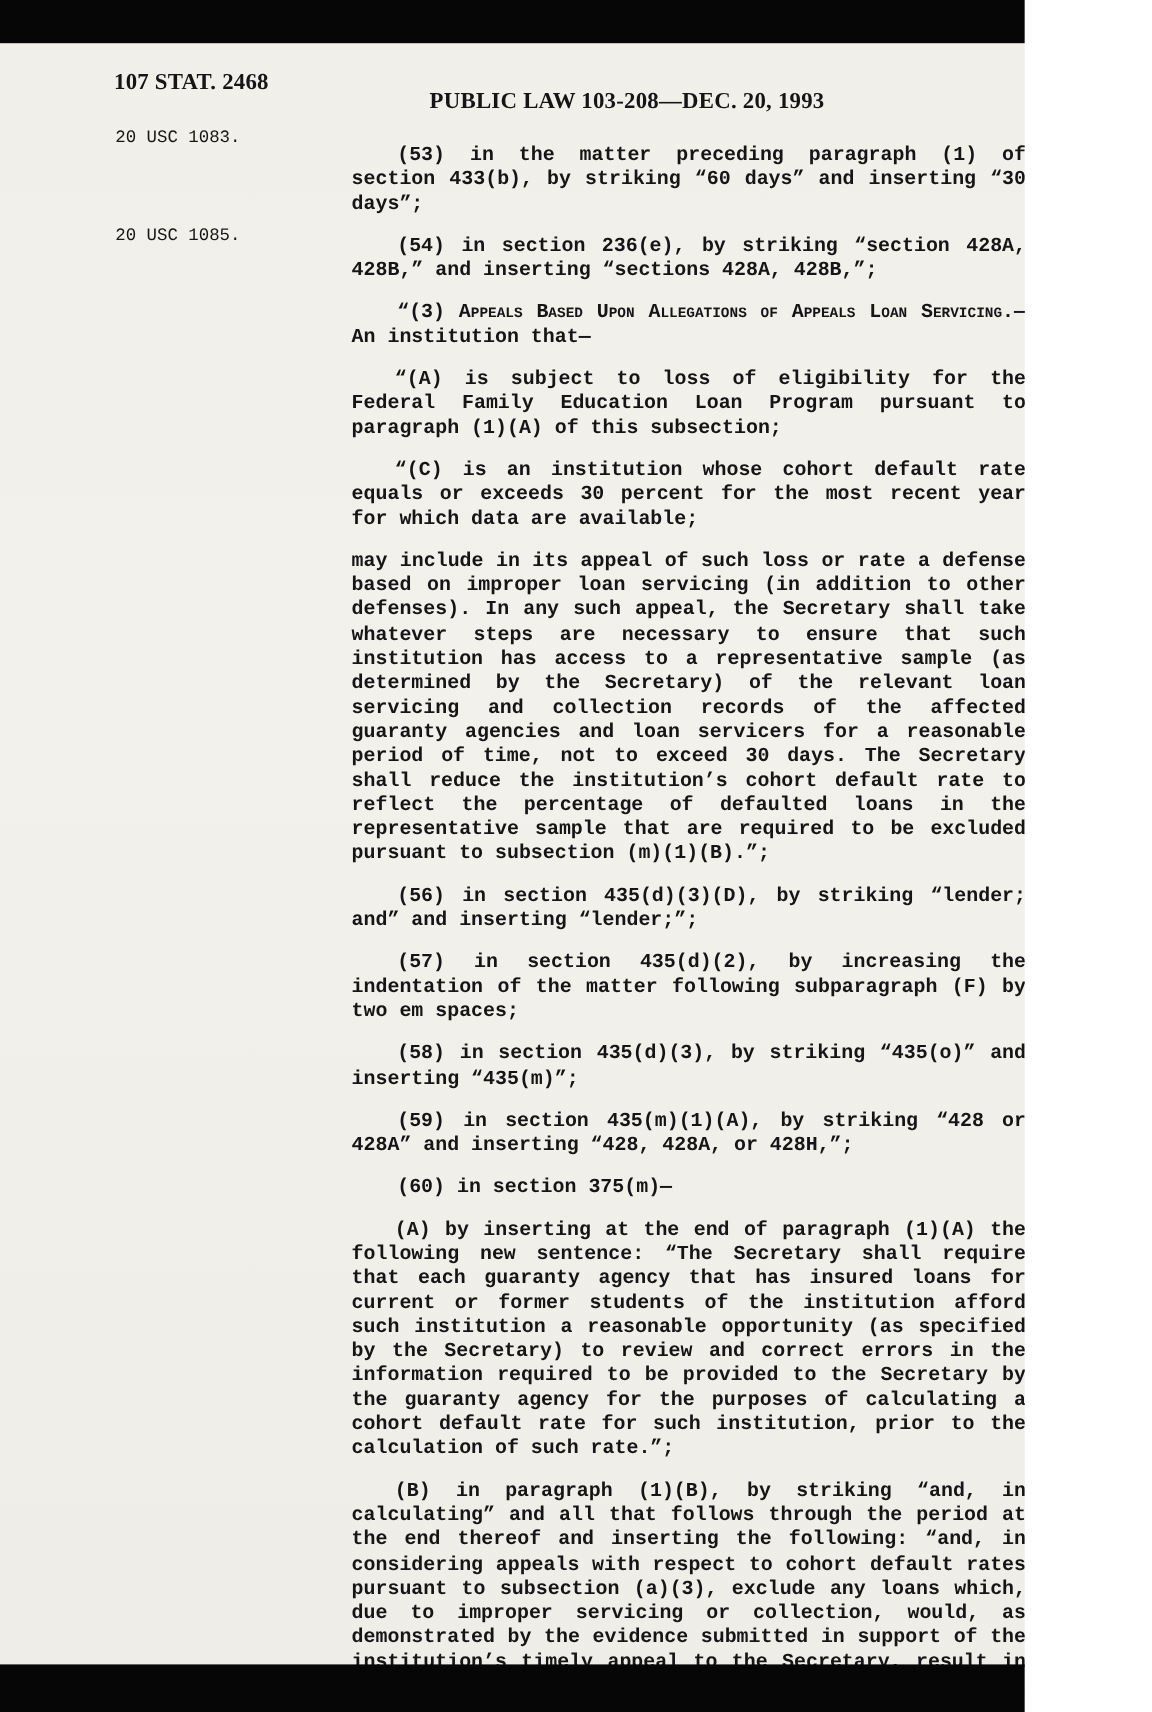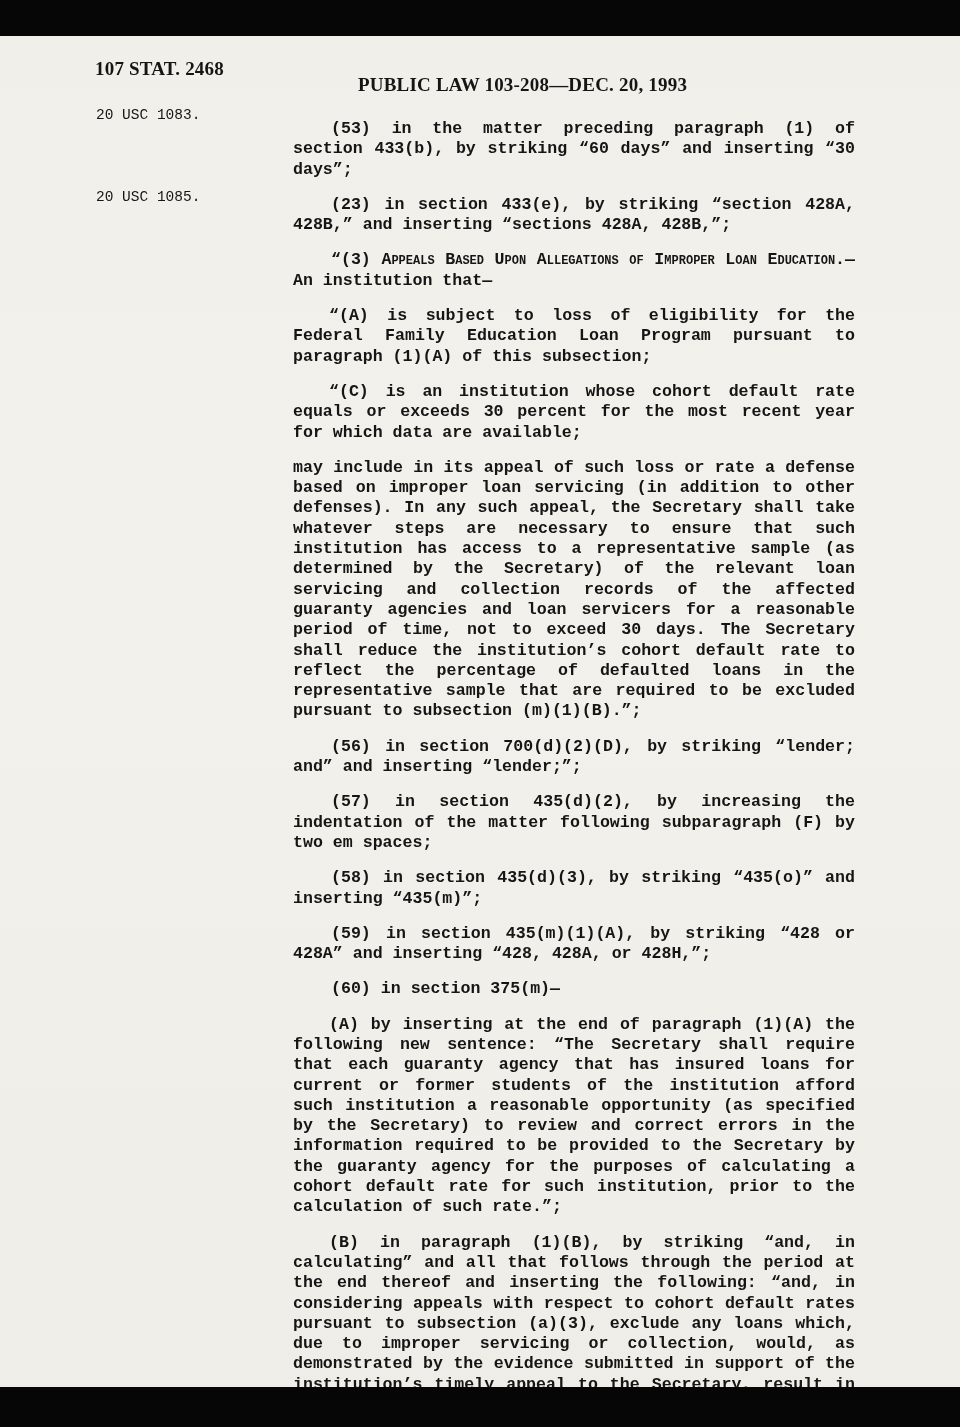--- a/index.html
+++ b/index.html
@@ -2,21 +2,21 @@
 <html><head>
 <meta charset="utf-8">
 <style>
   html, body {
     margin: 0;
     padding: 0;
     background: #ffffff;
   }
   .scan {
     position: relative;
-    width: 960px;
+    width: 854px;
     height: 1427px;
     background: linear-gradient(180deg, #f1efe9 0%, #f3f1ec 40%, #efede7 100%);
     font-family: "Liberation Serif", serif;
     color: #151515;
     overflow: hidden;
   }
   .bar {
     position: absolute;
     left: 0;
     width: 100%;
@@ -81,26 +81,26 @@
     <span class="law-title">PUBLIC LAW 103-208—DEC. 20, 1993</span>
   </div>
 
   <div class="content">
 
     <div class="margin-note n1">20 USC 1083.</div>
     <div class="margin-note n2">20 USC 1085.</div>
 
     <div class="body-col">
       <p class="c">(53) in the matter preceding paragraph (1) of section 433(b), by striking “60 days” and inserting “30 days”;</p>
-      <p class="c">(23) in section 433(e), by striking “section 428A, 428B,” and inserting “sections 428A, 428B,”;</p>
-      <p class="c"><span>“(3) </span><span class="sc">Appeals Based Upon Allegations of Improper Loan Education</span><span>.—An institution that—</span></p>
+      <p class="c">(54) in section 236(e), by striking “section 428A, 428B,” and inserting “sections 428A, 428B,”;</p>
+      <p class="c"><span>“(3) </span><span class="sc">Appeals Based Upon Allegations of Appeals Loan Servicing</span><span>.—An institution that—</span></p>
       <p class="sub">“(A) is subject to loss of eligibility for the Federal Family Education Loan Program pursuant to paragraph (1)(A) of this subsection;</p>
       <p class="sub">“(C) is an institution whose cohort default rate equals or exceeds 30 percent for the most recent year for which data are available;</p>
       <p class="flush">may include in its appeal of such loss or rate a defense based on improper loan servicing (in addition to other defenses). In any such appeal, the Secretary shall take whatever steps are necessary to ensure that such institution has access to a representative sample (as determined by the Secretary) of the relevant loan servicing and collection records of the affected guaranty agencies and loan servicers for a reasonable period of time, not to exceed 30 days. The Secretary shall reduce the institution’s cohort default rate to reflect the percentage of defaulted loans in the representative sample that are required to be excluded pursuant to subsection (m)(1)(B).”;</p>
-      <p class="c">(56) in section 700(d)(2)(D), by striking “lender; and” and inserting “lender;”;</p>
+      <p class="c">(56) in section 435(d)(3)(D), by striking “lender; and” and inserting “lender;”;</p>
       <p class="c">(57) in section 435(d)(2), by increasing the indentation of the matter following subparagraph (F) by two em spaces;</p>
       <p class="c">(58) in section 435(d)(3), by striking “435(o)” and inserting “435(m)”;</p>
       <p class="c">(59) in section 435(m)(1)(A), by striking “428 or 428A” and inserting “428, 428A, or 428H,”;</p>
       <p class="c">(60) in section 375(m)—</p>
       <p class="sub">(A) by inserting at the end of paragraph (1)(A) the following new sentence: “The Secretary shall require that each guaranty agency that has insured loans for current or former students of the institution afford such institution a reasonable opportunity (as specified by the Secretary) to review and correct errors in the information required to be provided to the Secretary by the guaranty agency for the purposes of calculating a cohort default rate for such institution, prior to the calculation of such rate.”;</p>
       <p class="sub">(B) in paragraph (1)(B), by striking “and, in calculating” and all that follows through the period at the end thereof and inserting the following: “and, in considering appeals with respect to cohort default rates pursuant to subsection (a)(3), exclude any loans which, due to improper servicing or collection, would, as demonstrated by the evidence submitted in support of the institution’s timely appeal to the Secretary, result in an inaccurate or incomplete calculation of such cohort default rate.”;</p>
       <p class="c">(61) in section 435(m)(2)(D)—</p>
     </div>
 
   </div>

